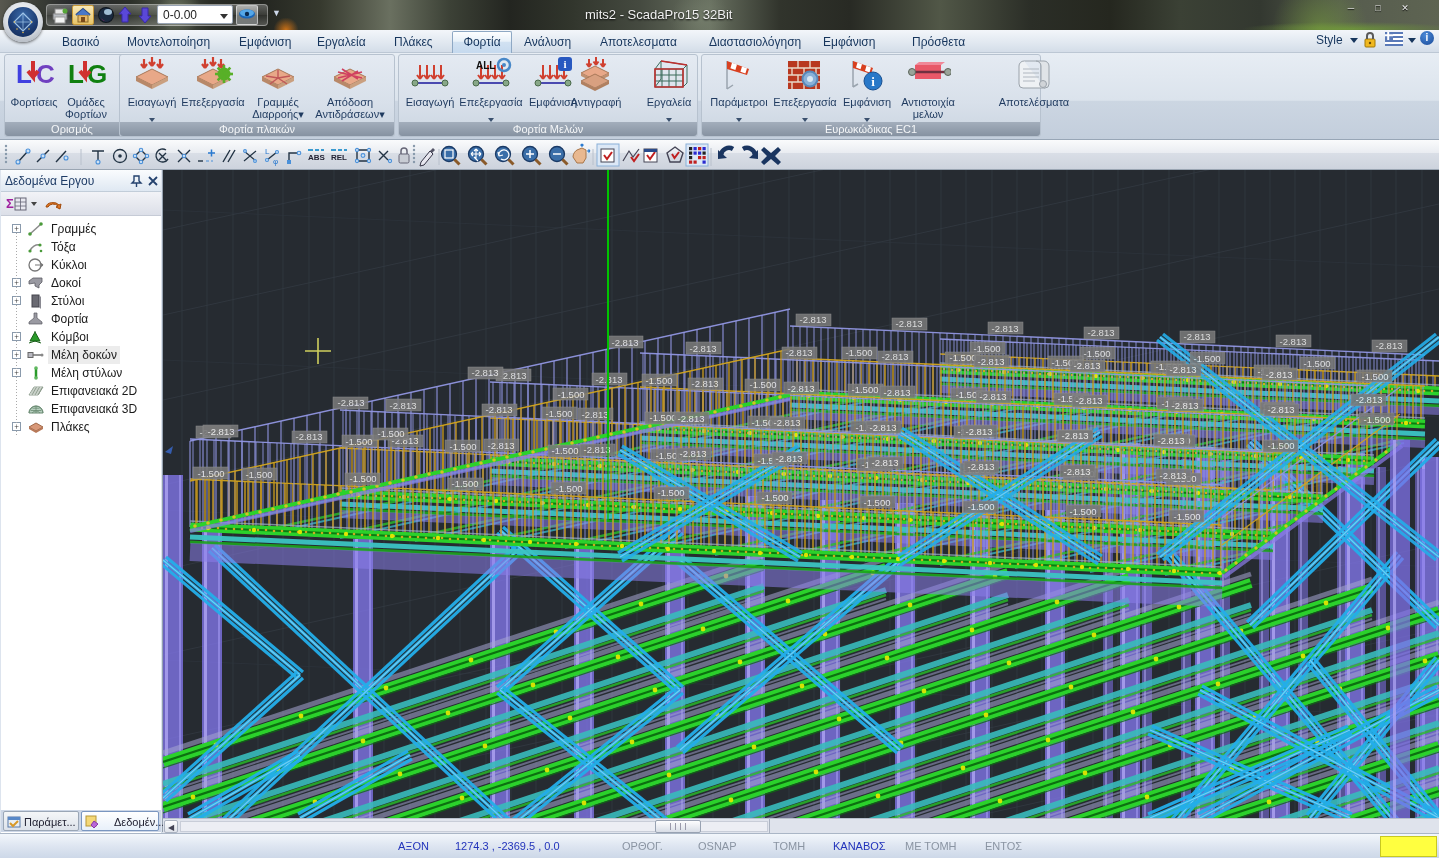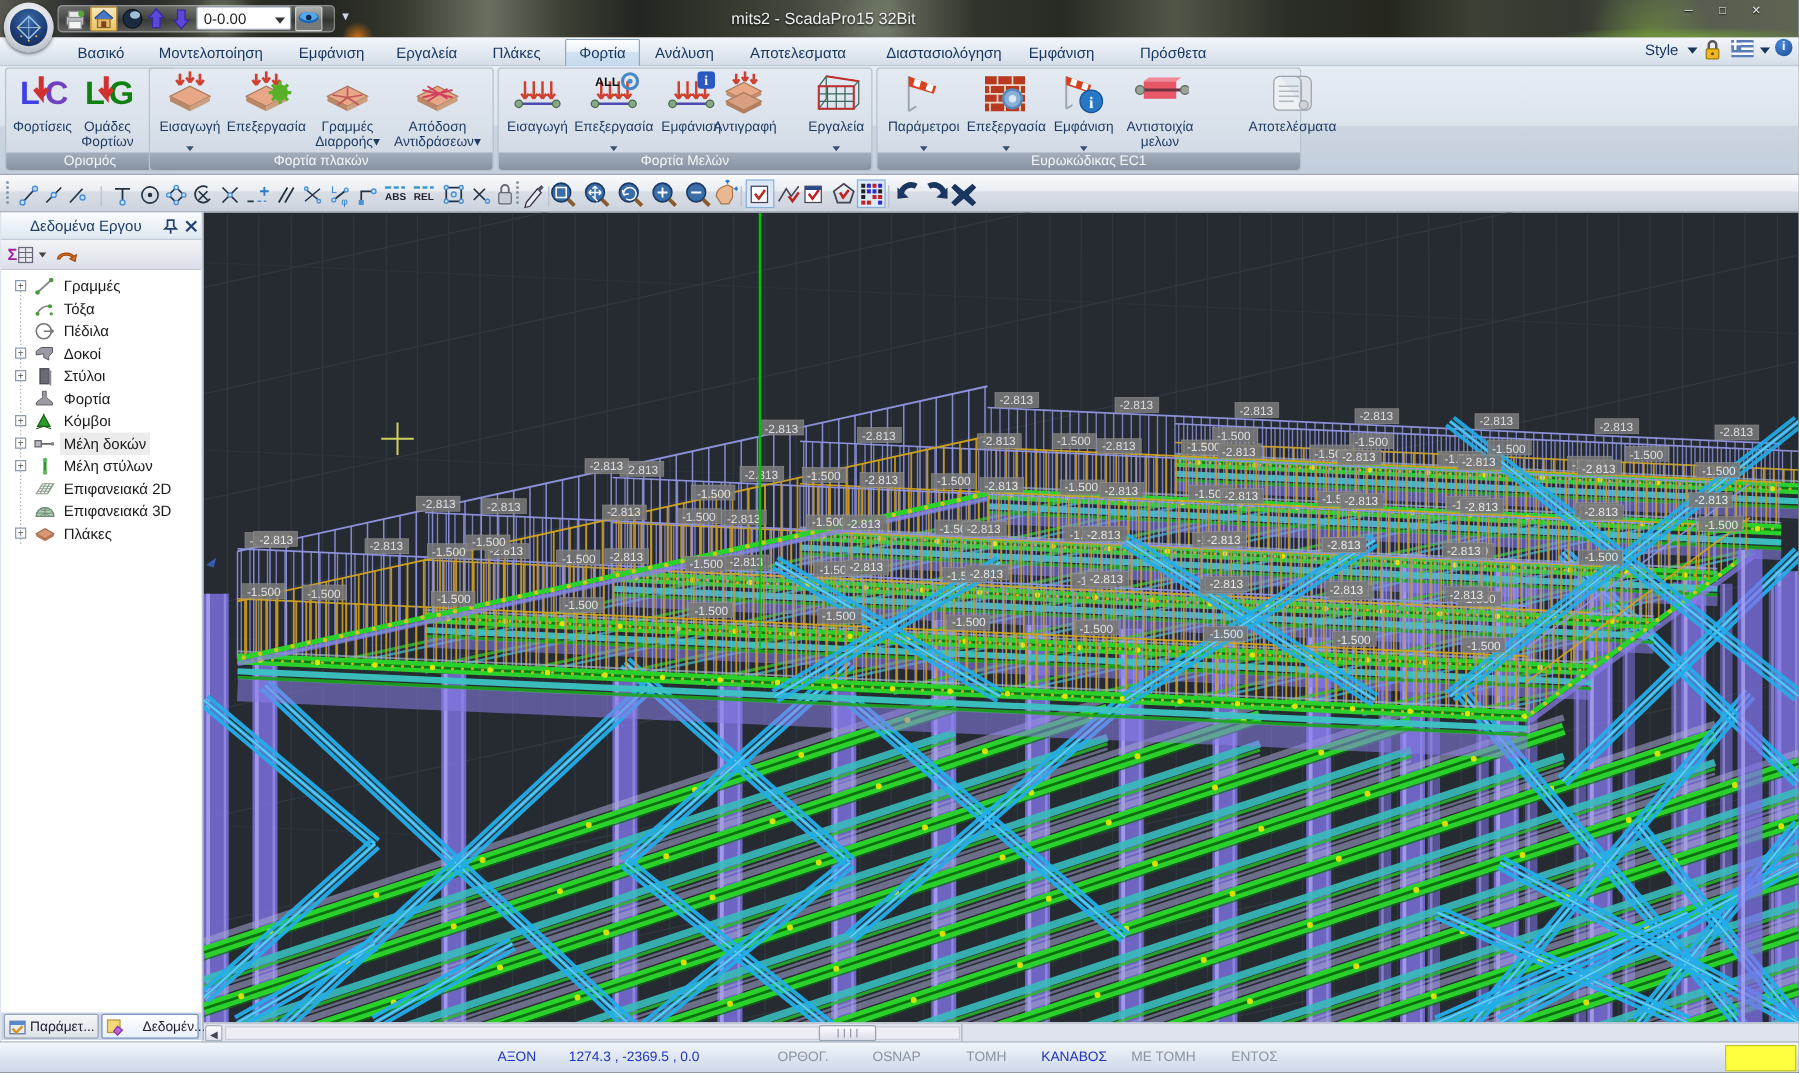--- a/index.html
+++ b/index.html
@@ -24,21 +24,21 @@
 #ribbon{left:0;top:53px;width:1439px;height:87px;background:linear-gradient(180deg,#e7edf4,#dbe3ec 55%,#ccd6e2 56%,#c3cedc);border-bottom:1px solid #98a6b6}
 .rgroup{top:54px;height:83px;background:linear-gradient(180deg,#e4eaf2,#d8e0ea 60%,#cbd5e1);border:1px solid #b7c2cf;border-radius:3px}
 .rtitle{left:0;right:0;bottom:0;height:14px;background:linear-gradient(180deg,#a3aebc,#8692a1);color:#f4f6f8;font-size:11px;text-align:center;line-height:14px;border-radius:0 0 3px 3px}
 .rbtn{font-size:11px;color:#1f3a5f;text-align:center;line-height:12px}
 .ricon{left:50%;transform:translateX(-50%);top:2px}
 .darr{display:inline-block;width:0;height:0;border-left:3px solid transparent;border-right:3px solid transparent;border-top:4px solid #3a506e;vertical-align:middle}
 
 #toolbar{left:0;top:140px;width:1439px;height:30px;background:linear-gradient(180deg,#fafbfc,#e9ecf1 45%,#d9dee6 46%,#cdd3dd);border-bottom:1px solid #9aa5b2}
 
 #panel{left:0;top:170px;width:163px;height:662px;background:#dde4ee;border-right:1px solid #95a1af}
-#panelhdr{left:1px;top:0;width:160px;height:22px;background:linear-gradient(180deg,#fafcfe,#dfe8f2);border-bottom:1px solid #c2cdd9;color:#1f3c66;font-size:12px;line-height:22px;padding-left:23px}
+#panelhdr{left:1px;top:0;width:160px;height:22px;background:linear-gradient(180deg,#fafcfe,#dfe8f2);border-bottom:1px solid #c2cdd9;color:#1f3c66;font-size:12px;line-height:22px;padding-left:4px}
 #paneltools{left:1px;top:22px;width:160px;height:24px;background:linear-gradient(180deg,#f2f3f7,#dcdfe8);border-bottom:1px solid #c6cbd6}
 #tree{left:1px;top:46px;width:160px;height:640px;background:#fff;font-size:12px;color:#1a1a1a}
 .trow{left:0;width:160px;height:18px;line-height:18px}
 .texp{left:11px;top:4px;width:9px;height:9px;background:#fff;border:1px solid #8a9aac;font-size:8px;line-height:7px;text-align:center;color:#444}
 .tlabel{left:47px;top:0}
 .ptab{top:641px;height:20px;font-size:11px;color:#223;line-height:20px}
 
 #hscroll{left:163px;top:818px;width:1276px;height:15px;background:#dfe3ec;border-top:1px solid #b8c0cc}
 #statusbar{left:0;top:833px;width:1439px;height:25px;background:linear-gradient(180deg,#f2f6fb,#dce4f0 55%,#cdd8e8);border-top:1px solid #aab6c6;font-size:11px}
 .st{top:6px;color:#8a94a2}
@@ -498,21 +498,21 @@
             <circle cx="13" cy="6" r="1.6" fill="#4a9a3a"></circle>
             <circle cx="14" cy="12" r="1.3" fill="#4a9a3a"></circle>
           </svg></div>
         <div class="tlabel abs" style="padding:0 3px">Τόξα</div>
       </div>
       <div class="trow abs" style="top:40px">
         <div class="abs" style="left:26px;top:1px"><svg width="18" height="16">
             <circle cx="8" cy="8" r="6" fill="none" stroke="#777" stroke-width="1.3"></circle>
             <path d="M8 8h8m0 0l-3-2m3 2l-3 2" stroke="#777" stroke-width="1.2" fill="none"></path>
           </svg></div>
-        <div class="tlabel abs" style="padding:0 3px">Πέδιλα</div>
+        <div class="tlabel abs" style="padding:0 3px">Κύκλοι</div>
       </div>
       <div class="trow abs" style="top:58px">
         <div class="texp abs">+</div>
         <div class="abs" style="left:26px;top:1px"><svg width="18" height="16">
             <path d="M2 6l4-3h9v4l-3 3v3l-4-2V8L2 9Z" fill="#9a9aa2" stroke="#5a5a62" stroke-width="0.8"></path>
           </svg></div>
         <div class="tlabel abs" style="padding:0 3px">Δοκοί</div>
       </div>
       <div class="trow abs" style="top:76px">
         <div class="texp abs">+</div>

